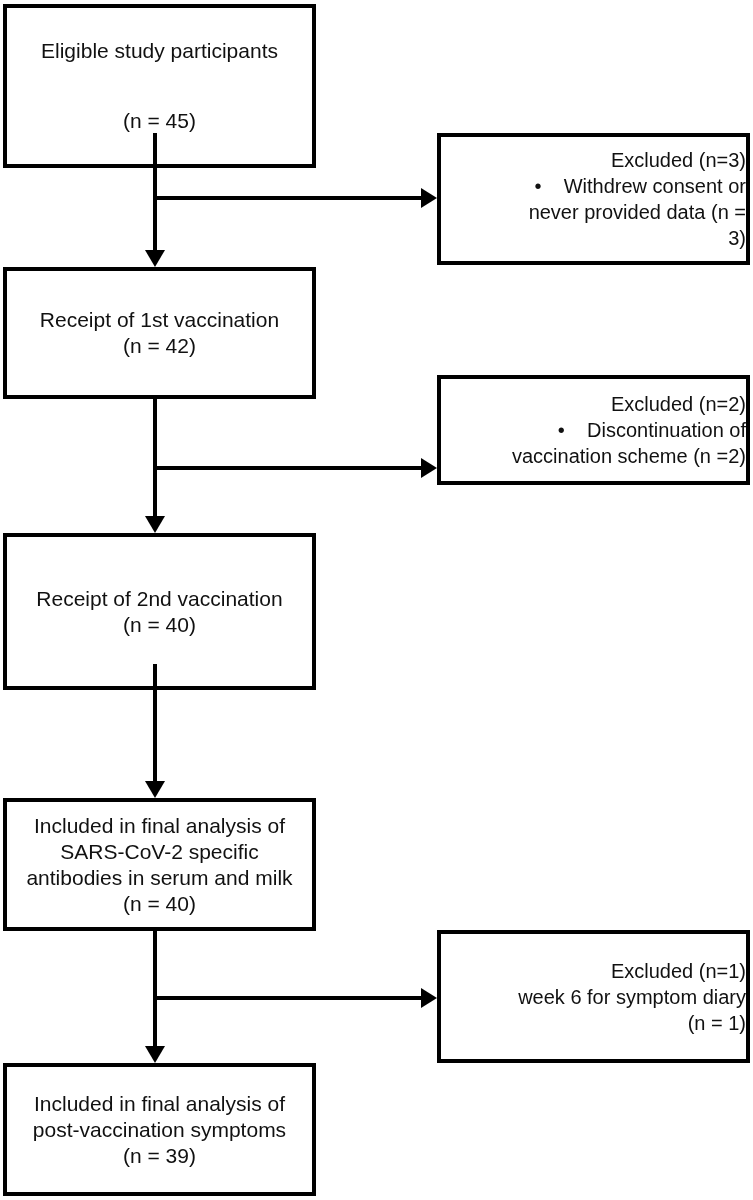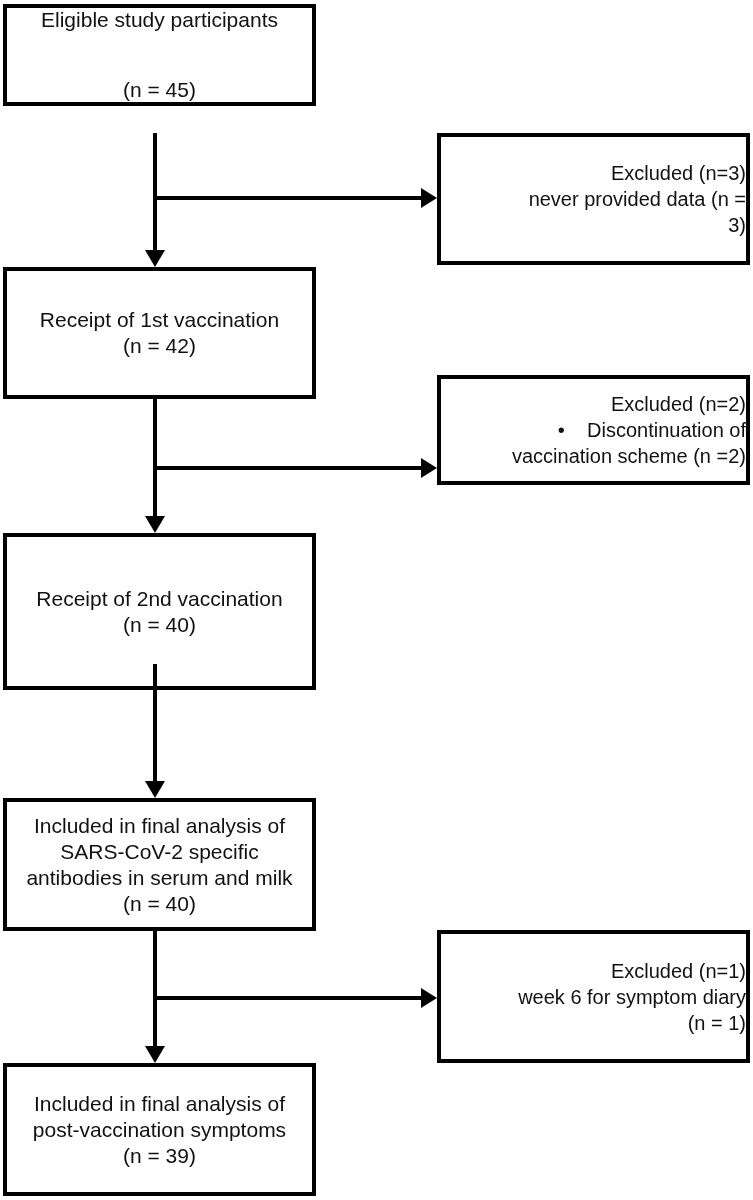--- a/index.html
+++ b/index.html
@@ -78,21 +78,21 @@
     border-top: 10px solid transparent;
     border-bottom: 10px solid transparent;
     border-left: 16px solid var(--line);
   }
 </style>
 </head>
 <body>
 
 <div class="canvas">
 
-  <div class="box main" style="top:4px; height:102px;gap:44px;">
+  <div class="box main" style="top:4px; height:164px;gap:44px;">
       <div class="line">Eligible study participants</div>
       <div class="line">(n = 45)</div>
     </div>
 
   <div class="box main" style="top:267px; height:132px;">
       <div class="line">Receipt of 1st vaccination</div>
       <div class="line">(n = 42)</div>
     </div>
 
   <div class="box main" style="top:533px; height:157px;">
@@ -108,20 +108,21 @@
     </div>
 
   <div class="box main" style="top:1063px; height:133px;">
       <div class="line">Included in final analysis of</div>
       <div class="line">post-vaccination symptoms</div>
       <div class="line">(n = 39)</div>
     </div>
 
   <div class="box side" style="top:133px; height:132px;">
       <div class="line">Excluded (n=3)</div>
+      <div class="line">•    Withdrew consent or</div>
       <div class="line">never provided data (n =</div>
       <div class="line">3)</div>
     </div>
 
   <div class="box side" style="top:375px; height:110px;">
       <div class="line">Excluded (n=2)</div>
       <div class="line">•    Discontinuation of</div>
       <div class="line">vaccination scheme (n =2)</div>
     </div>
 

